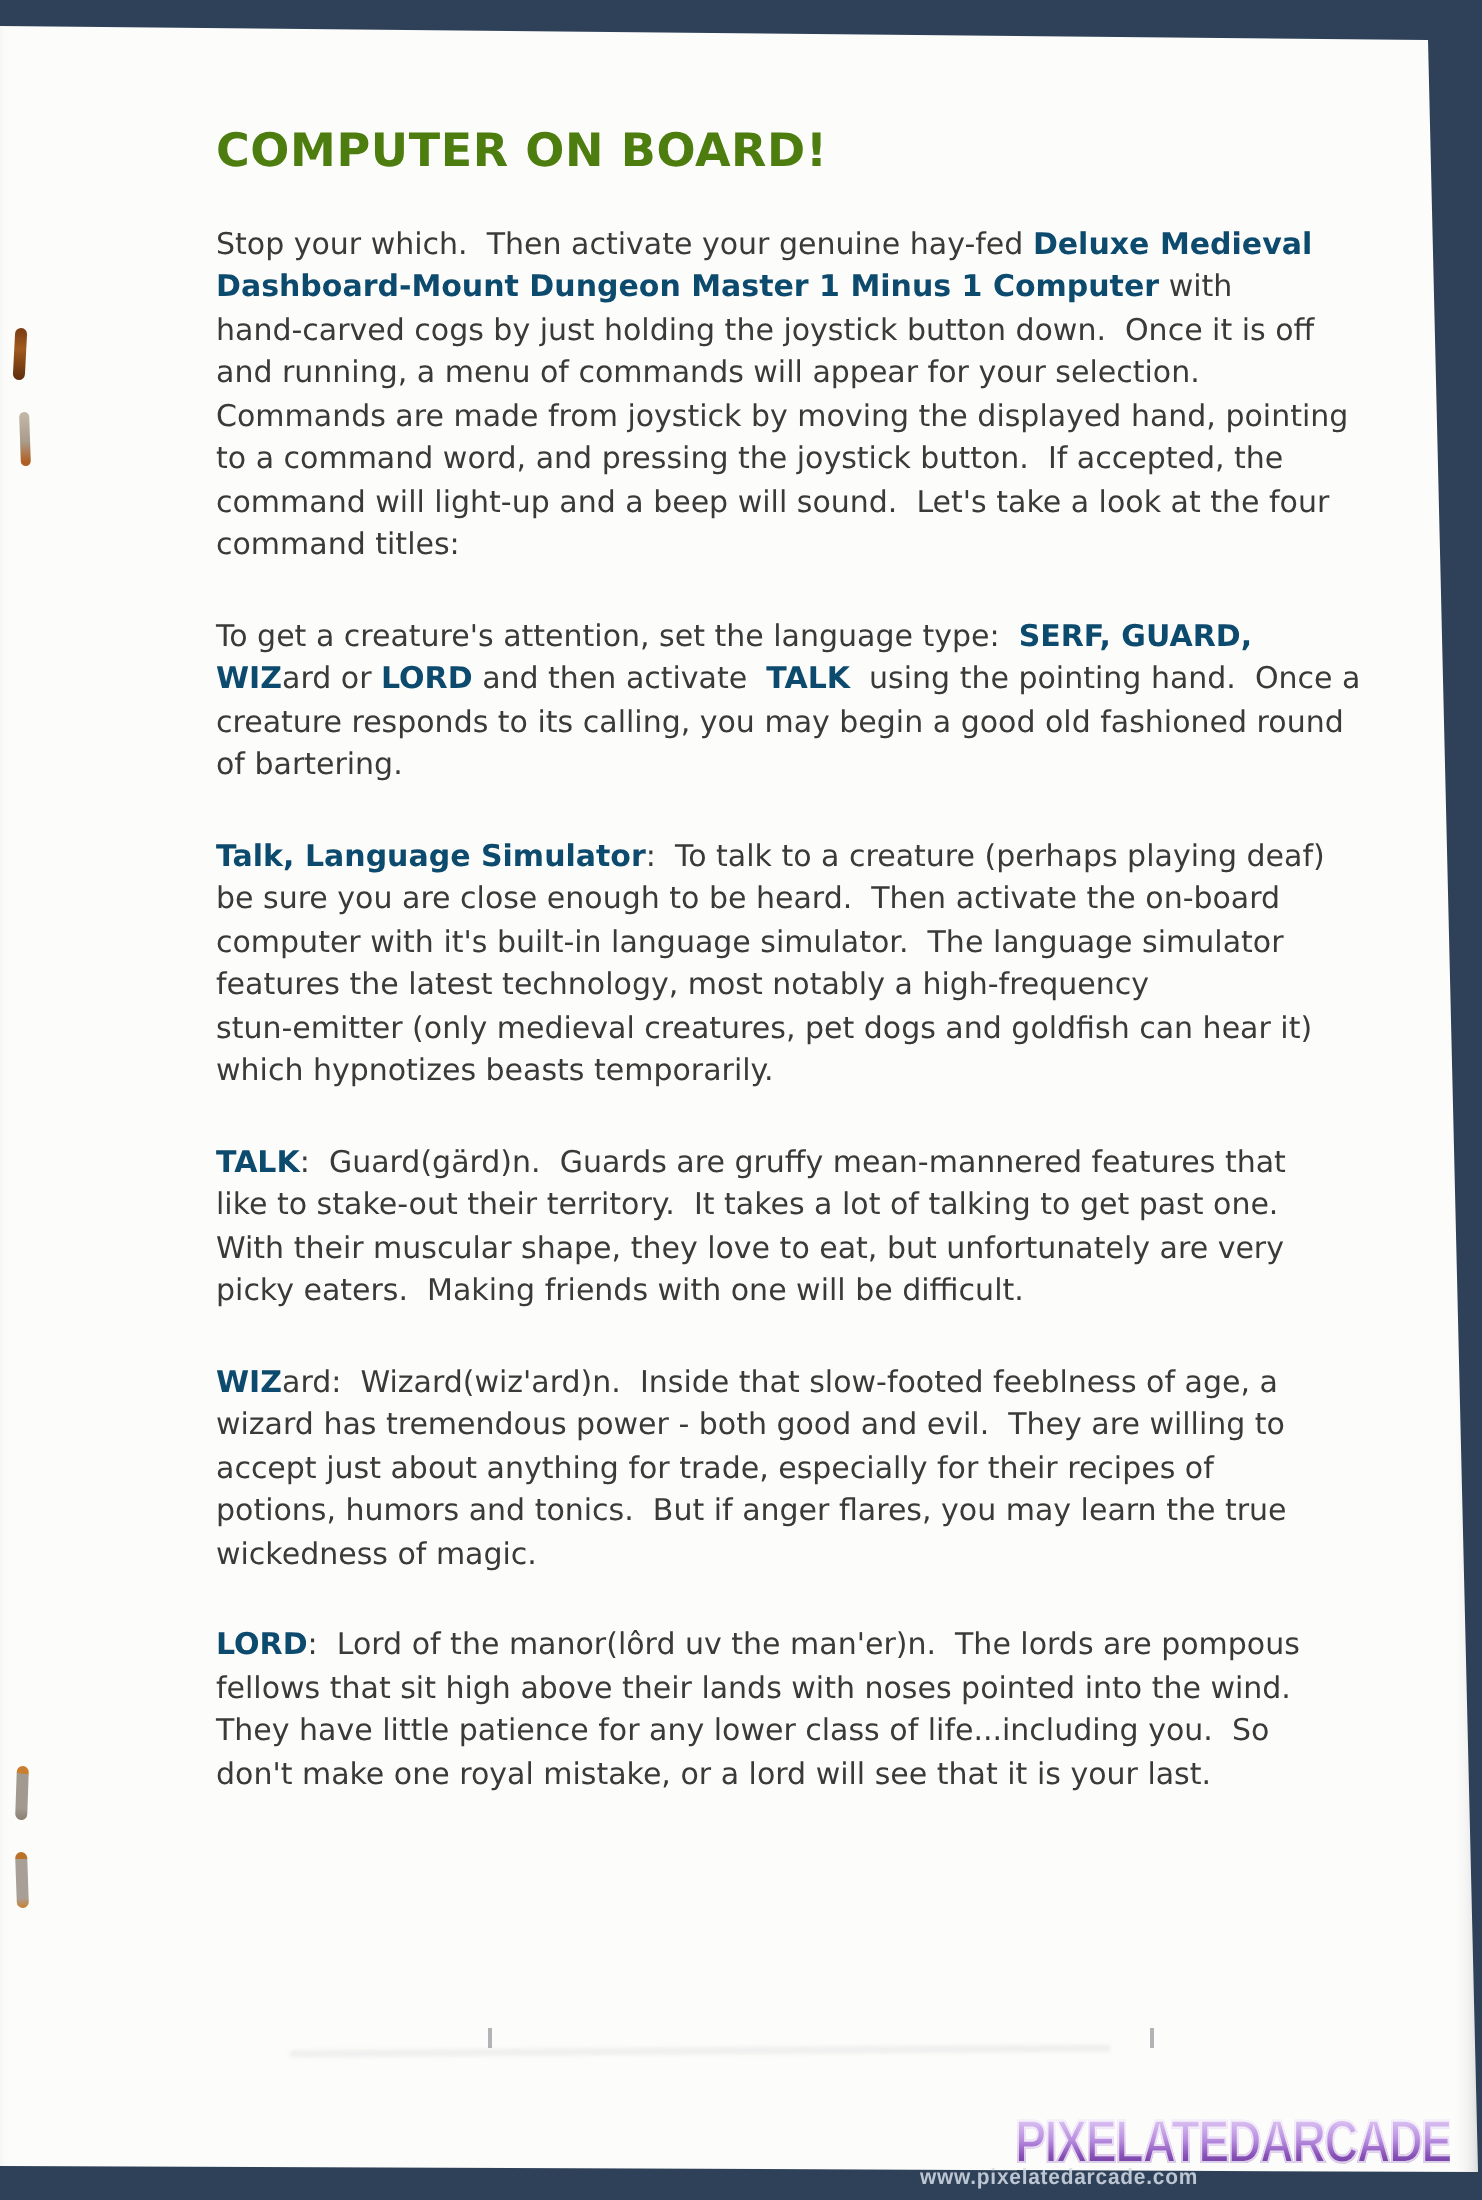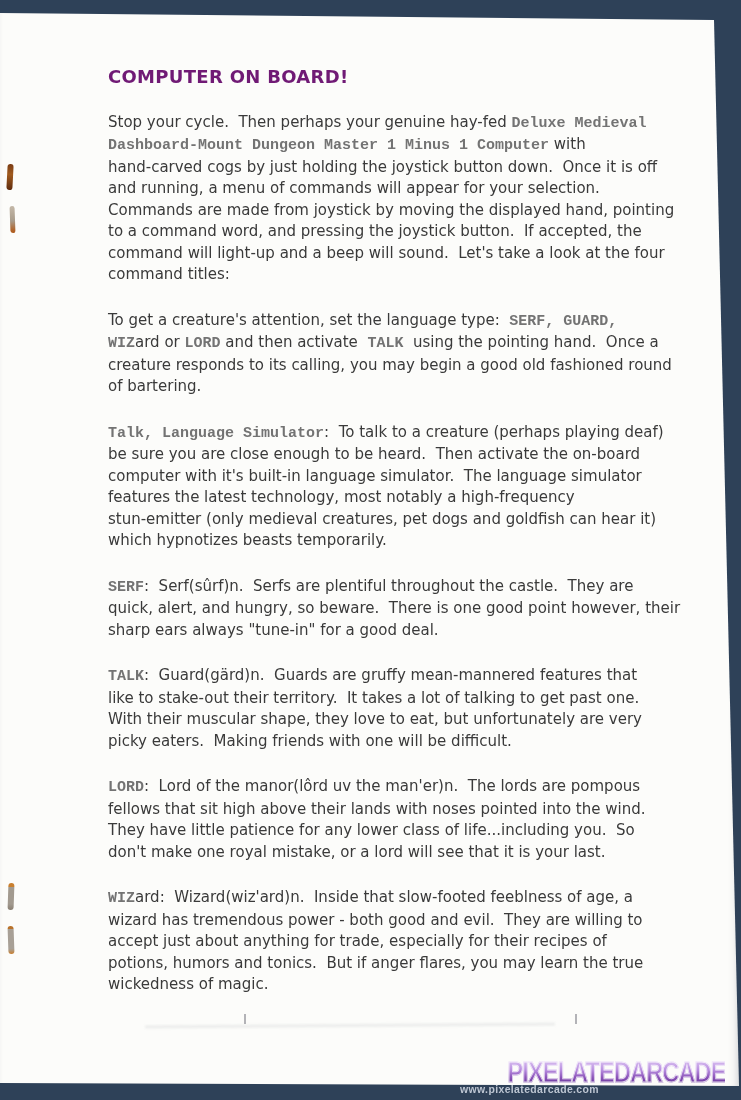--- a/index.html
+++ b/index.html
@@ -20,29 +20,29 @@
     box-shadow: inset -9px 0 10px -6px rgba(40,50,70,0.25),
                 inset 0 -7px 9px -5px rgba(40,50,70,0.16),
                 inset 0 8px 8px -6px rgba(40,50,70,0.12);
   }
 
   .content {
     position: absolute; left: 108px; top: 66px; width: 586px;
     color: #3a3a3a;
   }
   h1.doc-title {
-    font-size: 18px; line-height: 21.5px; font-weight: bold;
-    letter-spacing: 0.3px; color: #701a75; margin: 0 0 24px 0;
+    font-size: 23px; line-height: 21.5px; font-weight: bold;
+    letter-spacing: 0.3px; color: #4d7c0f; margin: 0 0 24px 0;
   }
   .para {
     font-size: 15px; line-height: 21.5px;
     white-space: pre-wrap; margin: 0 0 24px 0;
   }
   .para:last-child { margin-bottom: 0; }
-  .seg-b { font-weight: bold; color: #737373; font-family: Liberation Mono, monospace; }
+  .seg-b { font-weight: bold; color: #0c4a6e; }
   .seg-u { text-decoration: underline; text-underline-offset: 3px; }
 
   
   .staple { position: absolute; border-radius: 3px; }
   .s1 { left: 7px;  top: 164px; width: 6px; height: 26px; transform: rotate(3deg);
         background: linear-gradient(180deg, #7a3c14, #a05a1e 40%, #5f2c0e); }
   .s2 { left: 10px; top: 206px; width: 5px; height: 27px; transform: rotate(-2deg);
         background: linear-gradient(180deg, #c4b8a8, #a99c8b 55%, #b06024 92%); }
   .s3 { left: 8px;  top: 883px; width: 6px; height: 27px; transform: rotate(2deg);
         background: linear-gradient(180deg, #c97f2e 0 14%, #a29a8f 14% 78%, #897f72); }
@@ -77,54 +77,51 @@
   }
 </style>
 </head>
 <body>
 
 <div class="stage">
   <div class="paper">
     <div class="content">
       <h1 class="doc-title">COMPUTER ON BOARD!</h1>
       <div id="doc-body">
-          <p class="para"><span>Stop your cycle.  Then perhaps your genuine hay-fed </span><span class="seg-b">Deluxe Medieval
+          <p class="para"><span>Stop your which.  Then activate your genuine hay-fed </span><span class="seg-b">Deluxe Medieval
 Dashboard-Mount Dungeon Master 1 Minus 1 Computer</span><span> with
 hand-carved cogs by just holding the joystick button down.  Once it is off
 and running, a menu of commands will appear for your selection.
 Commands are made from joystick by moving the displayed hand, pointing
 to a command word, and pressing the joystick button.  If accepted, the
 command will light-up and a beep will sound.  Let's take a look at the four
 command titles:</span></p>
           <p class="para"><span>To get a creature's attention, set the language type:  </span><span class="seg-b">SERF, GUARD,</span><span>
 </span><span class="seg-b">WIZ</span><span>ard or </span><span class="seg-b">LORD</span><span> and then activate  </span><span class="seg-b">TALK</span><span>  using the pointing hand.  Once a
 creature responds to its calling, you may begin a good old fashioned round
 of bartering.</span></p>
           <p class="para"><span class="seg-b">Talk, Language Simulator</span><span>:  To talk to a creature (perhaps playing deaf)
 be sure you are close enough to be heard.  Then activate the on-board
 computer with it's built-in language simulator.  The language simulator
 features the latest technology, most notably a high-frequency
 stun-emitter (only medieval creatures, pet dogs and goldfish can hear it)
 which hypnotizes beasts temporarily.</span></p>
-          <p class="para"><span class="seg-b">SERF</span><span>:  Serf(sûrf)n.  Serfs are plentiful throughout the castle.  They are
-quick, alert, and hungry, so beware.  There is one good point however, their
-sharp ears always "tune-in" for a good deal.</span></p>
           <p class="para"><span class="seg-b">TALK</span><span>:  Guard(gärd)n.  Guards are gruffy mean-mannered features that
 like to stake-out their territory.  It takes a lot of talking to get past one.
 With their muscular shape, they love to eat, but unfortunately are very
 picky eaters.  Making friends with one will be difficult.</span></p>
-          <p class="para"><span class="seg-b">LORD</span><span>:  Lord of the manor(lôrd uv the man'er)n.  The lords are pompous
-fellows that sit high above their lands with noses pointed into the wind.
-They have little patience for any lower class of life...including you.  So
-don't make one royal mistake, or a lord will see that it is your last.</span></p>
           <p class="para"><span class="seg-b">WIZ</span><span>ard:  Wizard(wiz'ard)n.  Inside that slow-footed feeblness of age, a
 wizard has tremendous power - both good and evil.  They are willing to
 accept just about anything for trade, especially for their recipes of
 potions, humors and tonics.  But if anger flares, you may learn the true
 wickedness of magic.</span></p>
+          <p class="para"><span class="seg-b">LORD</span><span>:  Lord of the manor(lôrd uv the man'er)n.  The lords are pompous
+fellows that sit high above their lands with noses pointed into the wind.
+They have little patience for any lower class of life...including you.  So
+don't make one royal mistake, or a lord will see that it is your last.</span></p>
         </div>
     </div>
     <div class="staple s1"></div>
     <div class="staple s2"></div>
     <div class="staple s3"></div>
     <div class="staple s4"></div>
     <div class="bleed-line"></div>
     <div class="tick t1"></div>
     <div class="tick t2"></div>
   </div>

